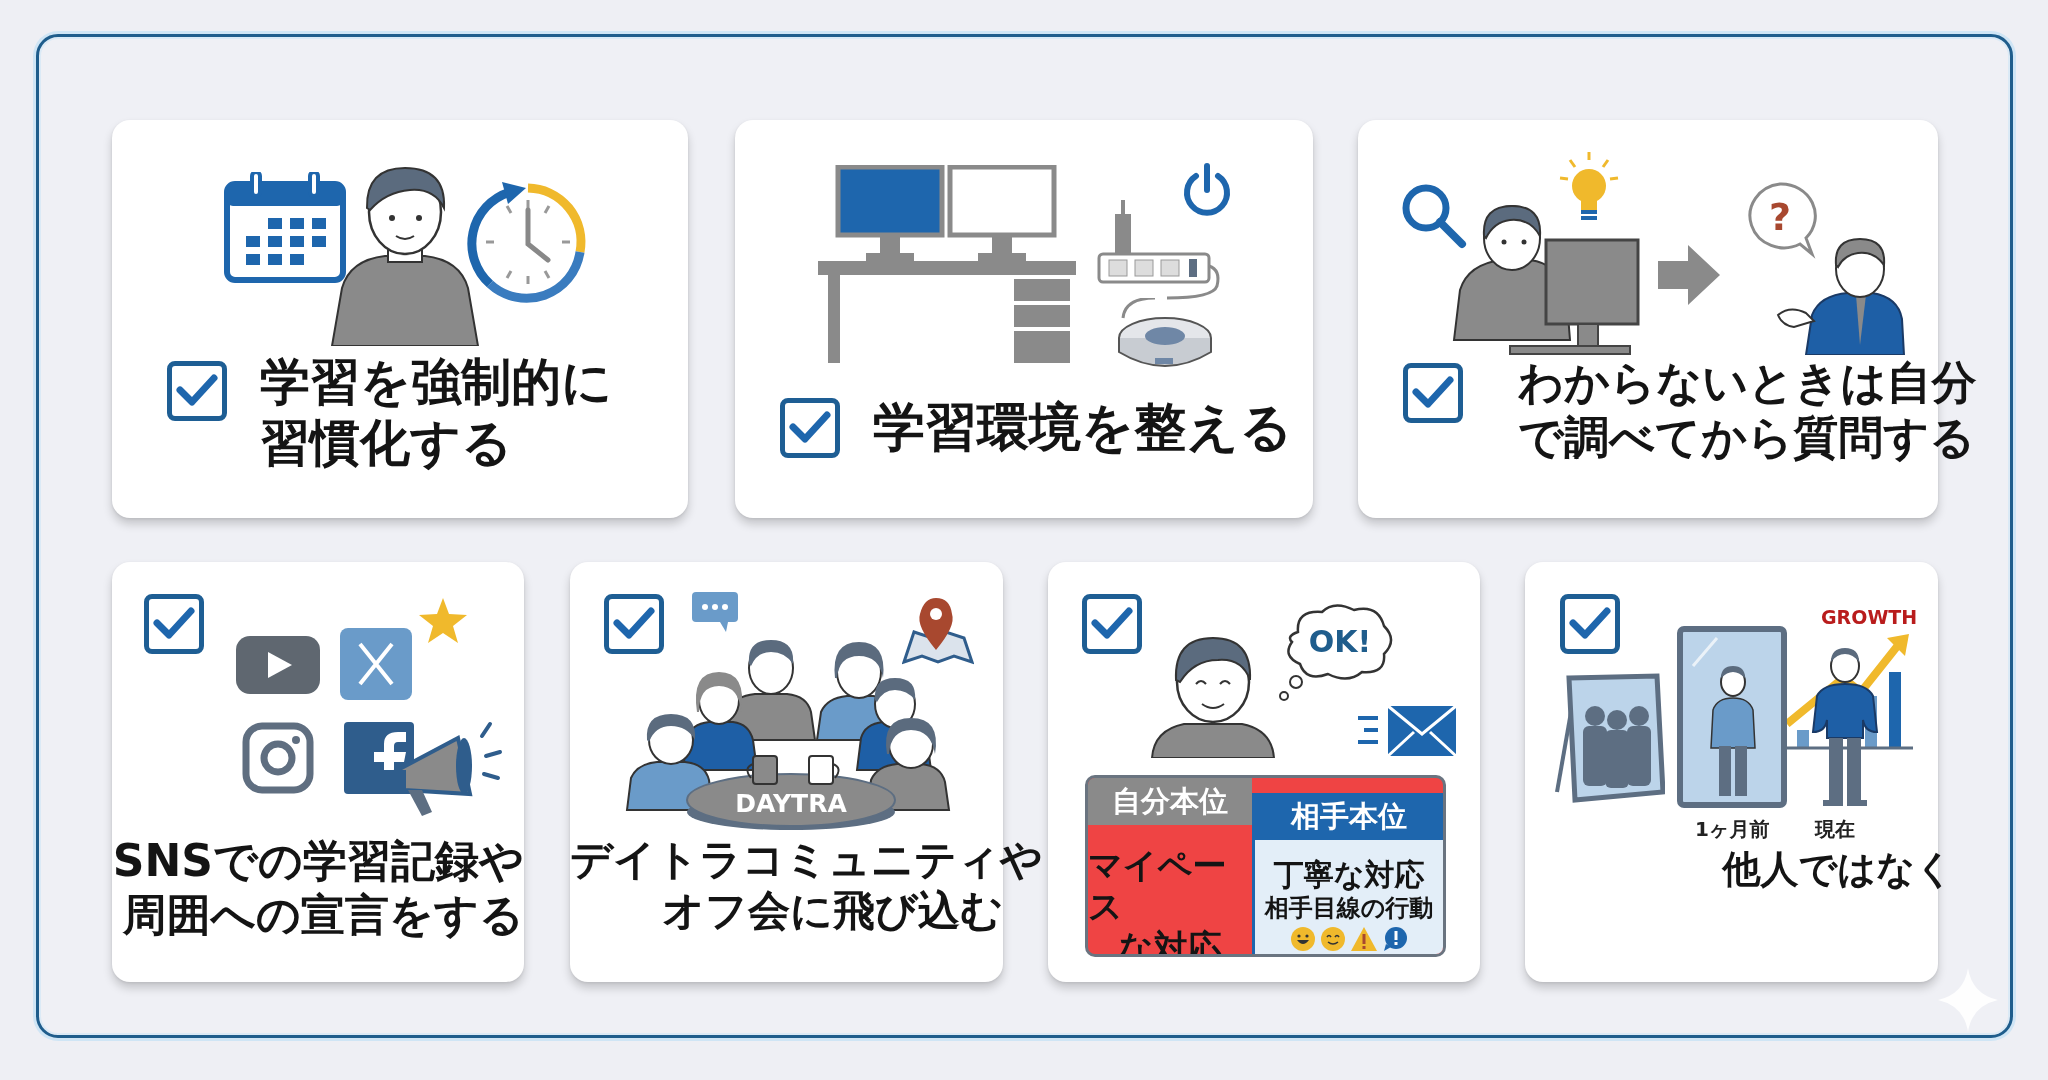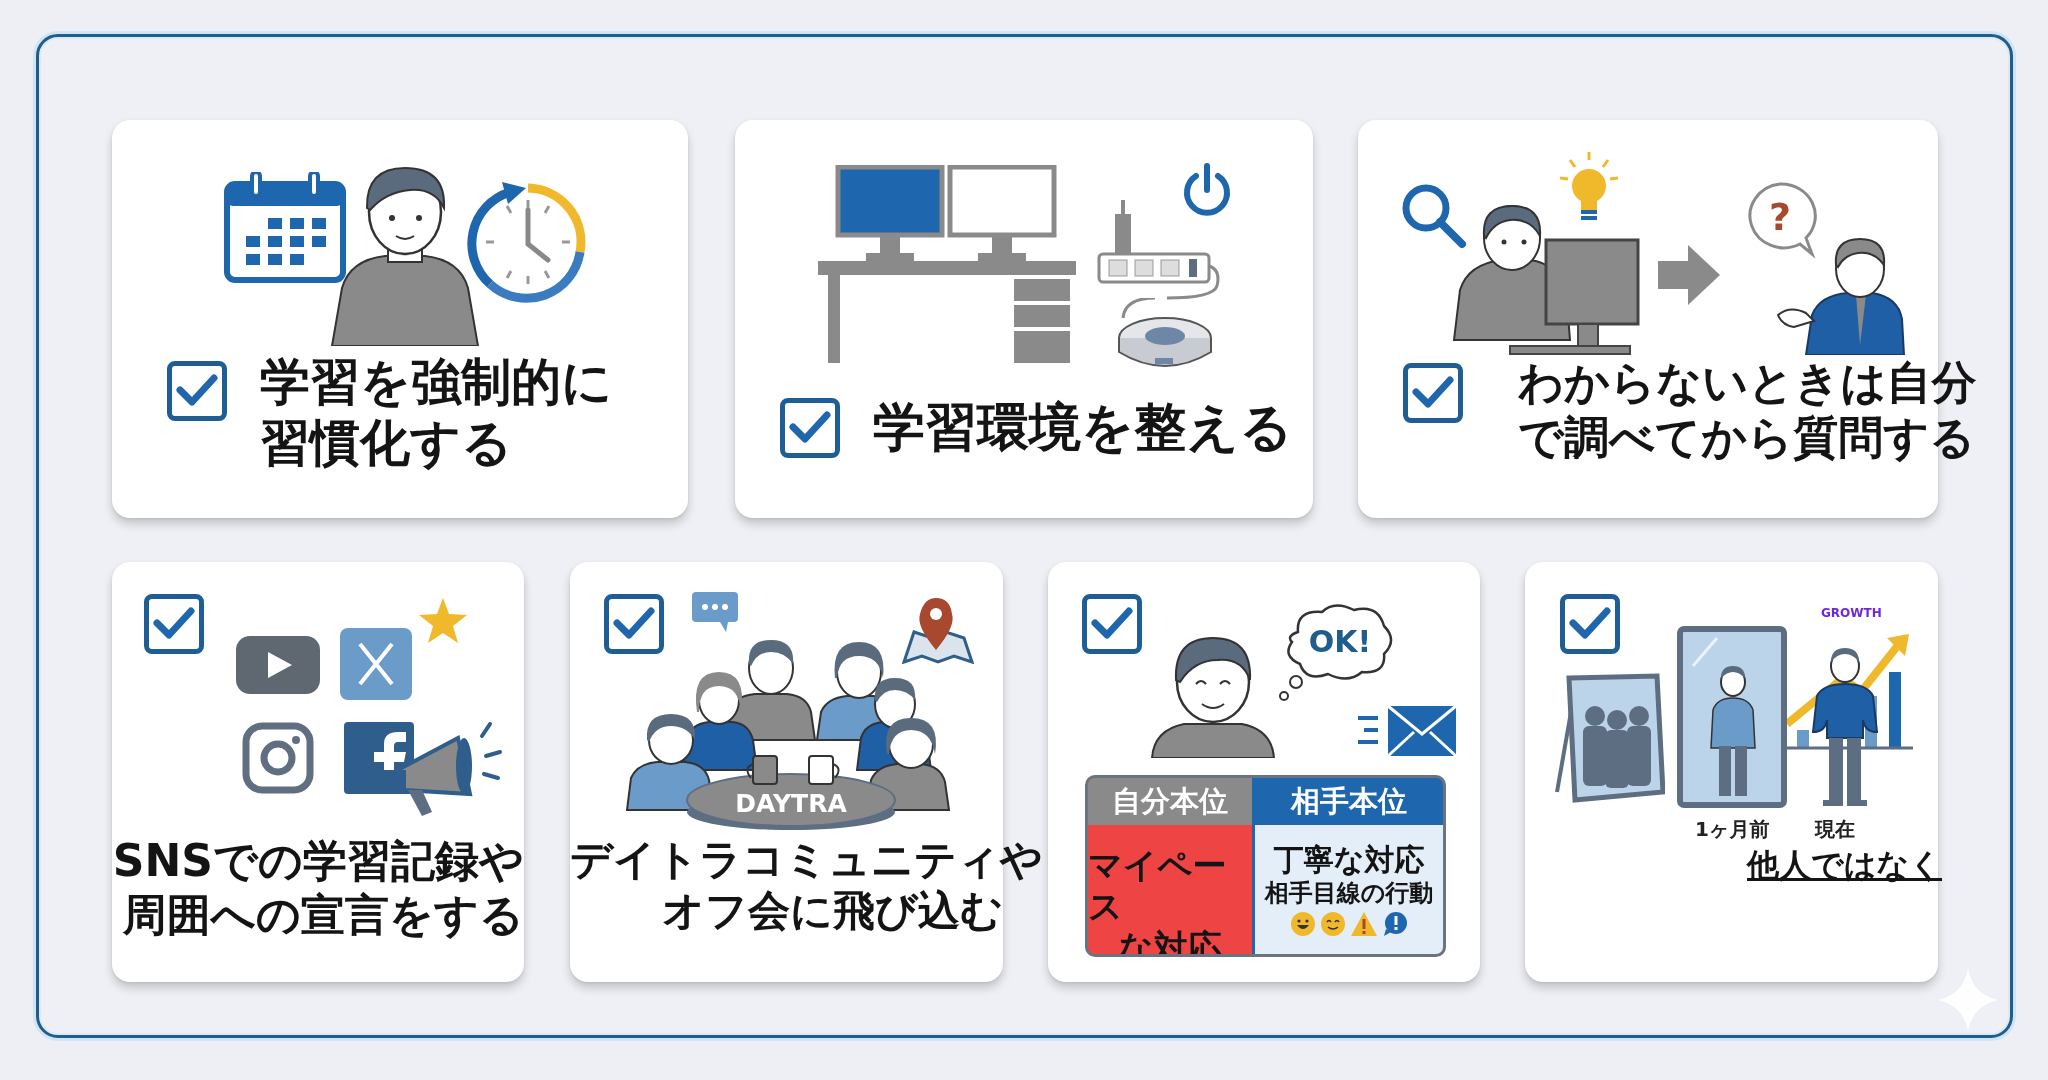--- a/index.html
+++ b/index.html
@@ -351,21 +351,21 @@
     <path d="M34 2 L68 30 L102 2 M34 52 L60 28 M102 52 L76 28" fill="none" stroke="#fff" stroke-width="3"></path>
   </svg>
   <div class="table" style="left:37px;top:213px;width:361px;height:182px;">
     <div class="tcol" style="width:179px;">
       <div class="thead" style="background:#8a8a8a;">自分本位</div>
       <div class="tbody" style="height:163px;font-size:34px;line-height:1.2;">
         <div>マイペース</div>
         <div>な対応</div>
       </div>
     </div>
-    <div class="tcol" style="width:208px;border-left:3px solid #1e66ad;">
+    <div class="tcol" style="width:208px;border-left:3px solid #1e66ad;margin-top:15px;">
       <div class="thead" style="background:#1e66ad;">相手本位</div>
       <div class="tbody" style="height:129px;background:#e3eef8;">
         <div style="font-size:30px;line-height:1.2;">丁寧な対応</div>
         <div style="font-size:24px;line-height:1.3;">相手目線の行動</div>
         <div style="display:flex;gap:4px;margin-top:2px;">
           <svg width="26" height="26" viewBox="0 0 26 26">
               <circle cx="13" cy="13" r="12" fill="#f0b92c"></circle>
               <circle cx="9" cy="10" r="1.6" fill="#333"></circle>
               <circle cx="17" cy="10" r="1.6" fill="#333"></circle>
               <path d="M7 14 Q13 22 19 14 Z" fill="#333"></path>
@@ -413,40 +413,40 @@
   <svg class="art" style="left:152px;top:64px;" width="110" height="182" viewBox="0 0 110 182">
     <rect x="3" y="3" width="104" height="176" rx="4" fill="#bcd4ea" stroke="#5d6e82" stroke-width="6"></rect>
     <line x1="16" y1="40" x2="40" y2="12" stroke="#fff" stroke-width="3" opacity="0.7"></line>
     <ellipse cx="56" cy="56" rx="12" ry="14" fill="#fff" stroke="#333" stroke-width="2"></ellipse>
     <path d="M44 52 Q44 40 56 40 Q68 40 68 52 Q62 46 56 46 Q50 46 44 52 Z" fill="#5b6b7e"></path>
     <path d="M34 122 L36 84 Q40 72 56 72 Q72 72 76 84 L78 122 Z" fill="#6a9bc9" stroke="#333" stroke-width="1.5"></path>
     <rect x="42" y="120" width="12" height="50" fill="#5d6e82"></rect>
       <rect x="58" y="120" width="12" height="50" fill="#5d6e82"></rect>
   </svg>
   <text></text>
-  <div style="position:absolute;left:296px;top:44px;font-size:12px;font-weight:bold;color:#6d28d9;">GROWTH</div>
+  <div style="position:absolute;left:296px;top:44px;font-size:19px;font-weight:bold;color:#b91c1c;">GROWTH</div>
   <svg class="art" style="left:262px;top:72px;" width="130" height="120" viewBox="0 0 130 120">
     <rect x="10" y="96" width="12" height="18" fill="#6a9bc9"></rect>
     <rect x="78" y="62" width="12" height="52" fill="#6a9bc9"></rect>
     <rect x="102" y="38" width="12" height="76" fill="#1e66ad"></rect>
     <line x1="0" y1="114" x2="126" y2="114" stroke="#5d6e82" stroke-width="3"></line>
     <path d="M0 90 L56 44 L74 58 L112 10" fill="none" stroke="#f0b92c" stroke-width="8"></path>
     <path d="M100 4 L122 0 L118 22 Z" fill="#f0b92c"></path>
   </svg>
   <svg class="art" style="left:278px;top:80px;" width="84" height="168" viewBox="0 0 84 168">
     <ellipse cx="42" cy="24" rx="14" ry="16" fill="#fff" stroke="#333" stroke-width="2"></ellipse>
     <path d="M28 20 Q28 6 42 6 Q56 6 56 20 Q50 12 42 12 Q34 12 28 20 Z" fill="#5b6b7e"></path>
     <path d="M10 90 L14 54 Q20 42 42 42 Q64 42 70 54 L74 90 Q62 90 60 78 L60 96 L24 96 L24 78 Q22 90 10 90 Z" fill="#1e5fa6" stroke="#1a3a66" stroke-width="2"></path>
     <rect x="26" y="96" width="14" height="64" fill="#5d6e82"></rect>
       <rect x="44" y="96" width="14" height="64" fill="#5d6e82"></rect>
     <rect x="20" y="158" width="20" height="6" fill="#5d6e82"></rect>
       <rect x="44" y="158" width="20" height="6" fill="#5d6e82"></rect>
   </svg>
   <div style="position:absolute;left:170px;top:254px;font-size:20px;font-weight:bold;color:#222;">1ヶ月前</div>
   <div style="position:absolute;left:290px;top:254px;font-size:20px;font-weight:bold;color:#222;">現在</div>
-  <div class="label center" style="left:4px;width:413px;top:284px;font-size:32px;text-decoration:underline;">
+  <div class="label center" style="left:16px;width:413px;top:284px;font-size:38px;">
     <div>他人ではなく</div>
   </div>
 </div>
 
 <svg class="sparkle" style="left:1938px;top:968px;" width="60" height="64" viewBox="0 0 60 64">
   <path d="M30 0 Q34 26 60 32 Q34 38 30 64 Q26 38 0 32 Q26 26 30 0 Z" fill="#ffffff" opacity="0.9"></path>
 </svg>
 
 </body></html>

